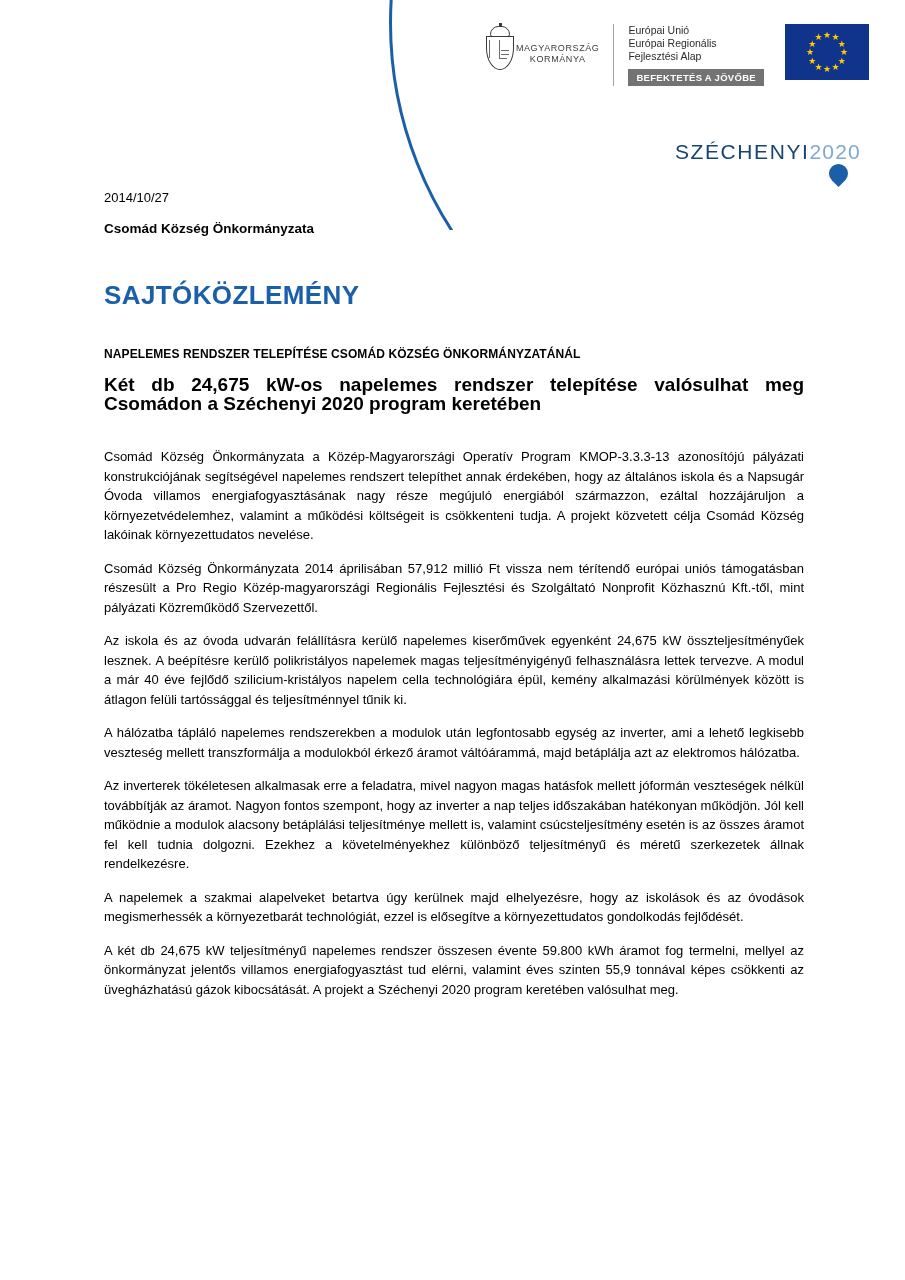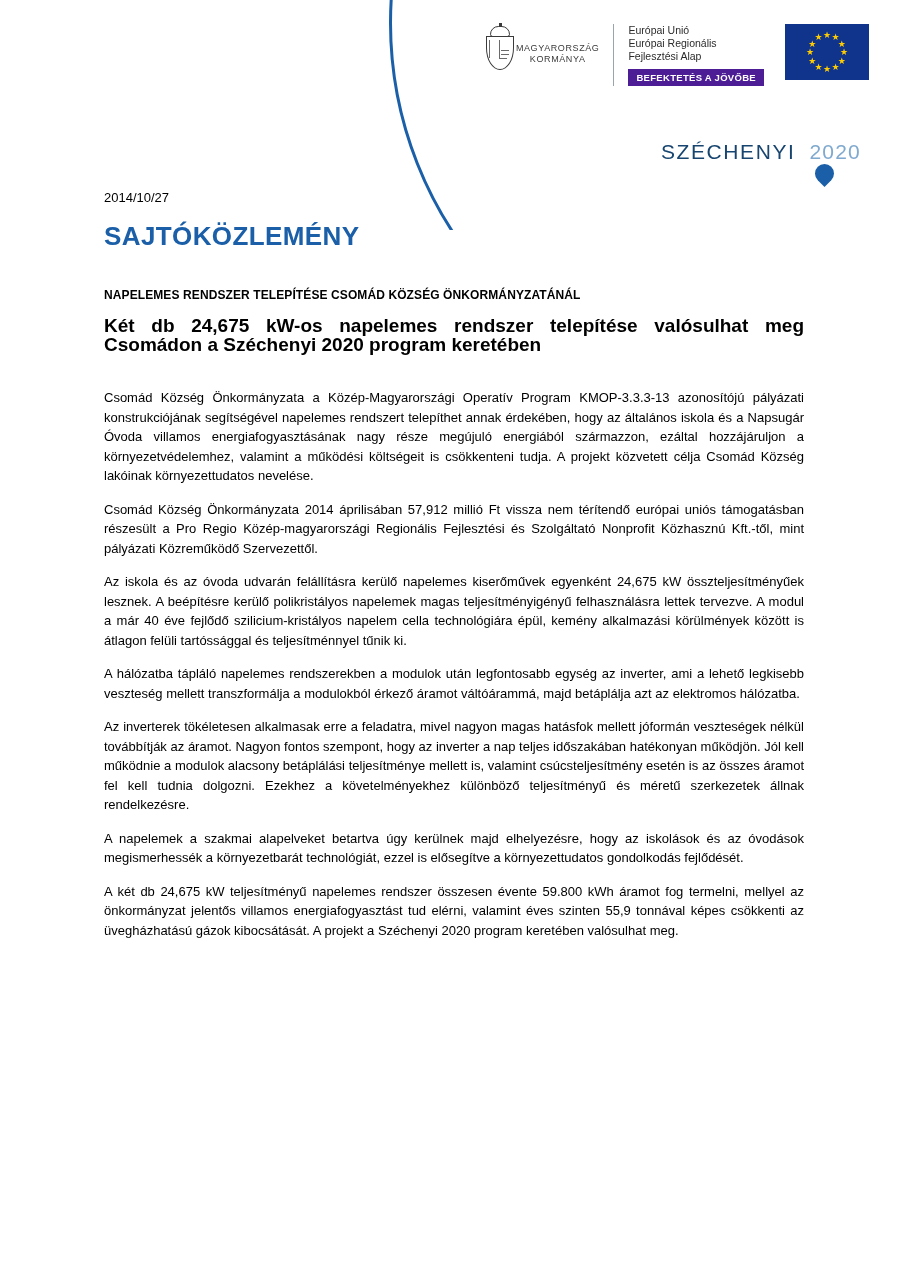--- a/index.html
+++ b/index.html
@@ -128,21 +128,21 @@
     flex-direction: column;
     justify-content: flex-start;
   }
   .eu-line {
     font-size: 10.5px;
     line-height: 13px;
     color: #2b2b2b;
   }
   .eu-ribbon {
     margin-top: 6px;
-    background: #4c1d95;
+    background: #737373;
     color: #ffffff;
     font-size: 9.5px;
     font-weight: bold;
     letter-spacing: 0.3px;
     padding: 3px 8px;
     display: inline-block;
   }
   .eu-flag {
     width: 84px;
     height: 56px;
@@ -158,21 +158,21 @@
     transform: translate(-50%, -50%);
   }
 
   
   .szechenyi {
     position: absolute;
     top: 140px;
     right: 44px;
     display: flex;
     align-items: center;
-    gap: 14px;
+    gap: 0;
   }
   .szechenyi .s-word {
     font-size: 21px;
     letter-spacing: 1.6px;
     color: #17456f;
   }
   .szechenyi .s-year {
     font-size: 21px;
     letter-spacing: 1.2px;
     color: #7fa9cf;
@@ -279,20 +279,21 @@
   </div>
 
   <div class="szechenyi">
     <span class="s-word">SZÉCHENYI</span>
     <span class="s-year">2020</span>
     <span class="s-pin"></span>
   </div>
 
   <div class="content">
     <div class="date">2014/10/27</div>
+    <div class="org">Csomád Község Önkormányzata</div>
     <div class="title">SAJTÓKÖZLEMÉNY</div>
     <div class="subtitle">NAPELEMES RENDSZER TELEPÍTÉSE CSOMÁD KÖZSÉG ÖNKORMÁNYZATÁNÁL</div>
     <div class="lead">Két db 24,675 kW-os napelemes rendszer telepítése valósulhat meg Csomádon a Széchenyi 2020 program keretében</div>
 
     <p class="body-par">Csomád Község Önkormányzata a Közép-Magyarországi Operatív Program KMOP-3.3.3-13 azonosítójú pályázati konstrukciójának segítségével napelemes rendszert telepíthet annak érdekében, hogy az általános iskola és a Napsugár Óvoda villamos energiafogyasztásának nagy része megújuló energiából származzon, ezáltal hozzájáruljon a környezetvédelemhez, valamint a működési költségeit is csökkenteni tudja. A projekt közvetett célja Csomád Község lakóinak környezettudatos nevelése.</p>
     <p class="body-par">Csomád Község Önkormányzata 2014 áprilisában 57,912 millió Ft vissza nem térítendő európai uniós támogatásban részesült a Pro Regio Közép-magyarországi Regionális Fejlesztési és Szolgáltató Nonprofit Közhasznú Kft.-től, mint pályázati Közreműködő Szervezettől.</p>
     <p class="body-par">Az iskola és az óvoda udvarán felállításra kerülő napelemes kiserőművek egyenként 24,675 kW összteljesítményűek lesznek. A beépítésre kerülő polikristályos napelemek magas teljesítményigényű felhasználásra lettek tervezve. A modul a már 40 éve fejlődő szilicium-kristályos napelem cella technológiára épül, kemény alkalmazási körülmények között is átlagon felüli tartóssággal és teljesítménnyel tűnik ki.</p>
     <p class="body-par">A hálózatba tápláló napelemes rendszerekben a modulok után legfontosabb egység az inverter, ami a lehető legkisebb veszteség mellett transzformálja a modulokból érkező áramot váltóárammá, majd betáplálja azt az elektromos hálózatba.</p>
     <p class="body-par">Az inverterek tökéletesen alkalmasak erre a feladatra, mivel nagyon magas hatásfok mellett jóformán veszteségek nélkül továbbítják az áramot. Nagyon fontos szempont, hogy az inverter a nap teljes időszakában hatékonyan működjön. Jól kell működnie a modulok alacsony betáplálási teljesítménye mellett is, valamint csúcsteljesítmény esetén is az összes áramot fel kell tudnia dolgozni. Ezekhez a követelményekhez különböző teljesítményű és méretű szerkezetek állnak rendelkezésre.</p>
     <p class="body-par">A napelemek a szakmai alapelveket betartva úgy kerülnek majd elhelyezésre, hogy az iskolások és az óvodások megismerhessék a környezetbarát technológiát, ezzel is elősegítve a környezettudatos gondolkodás fejlődését.</p>

